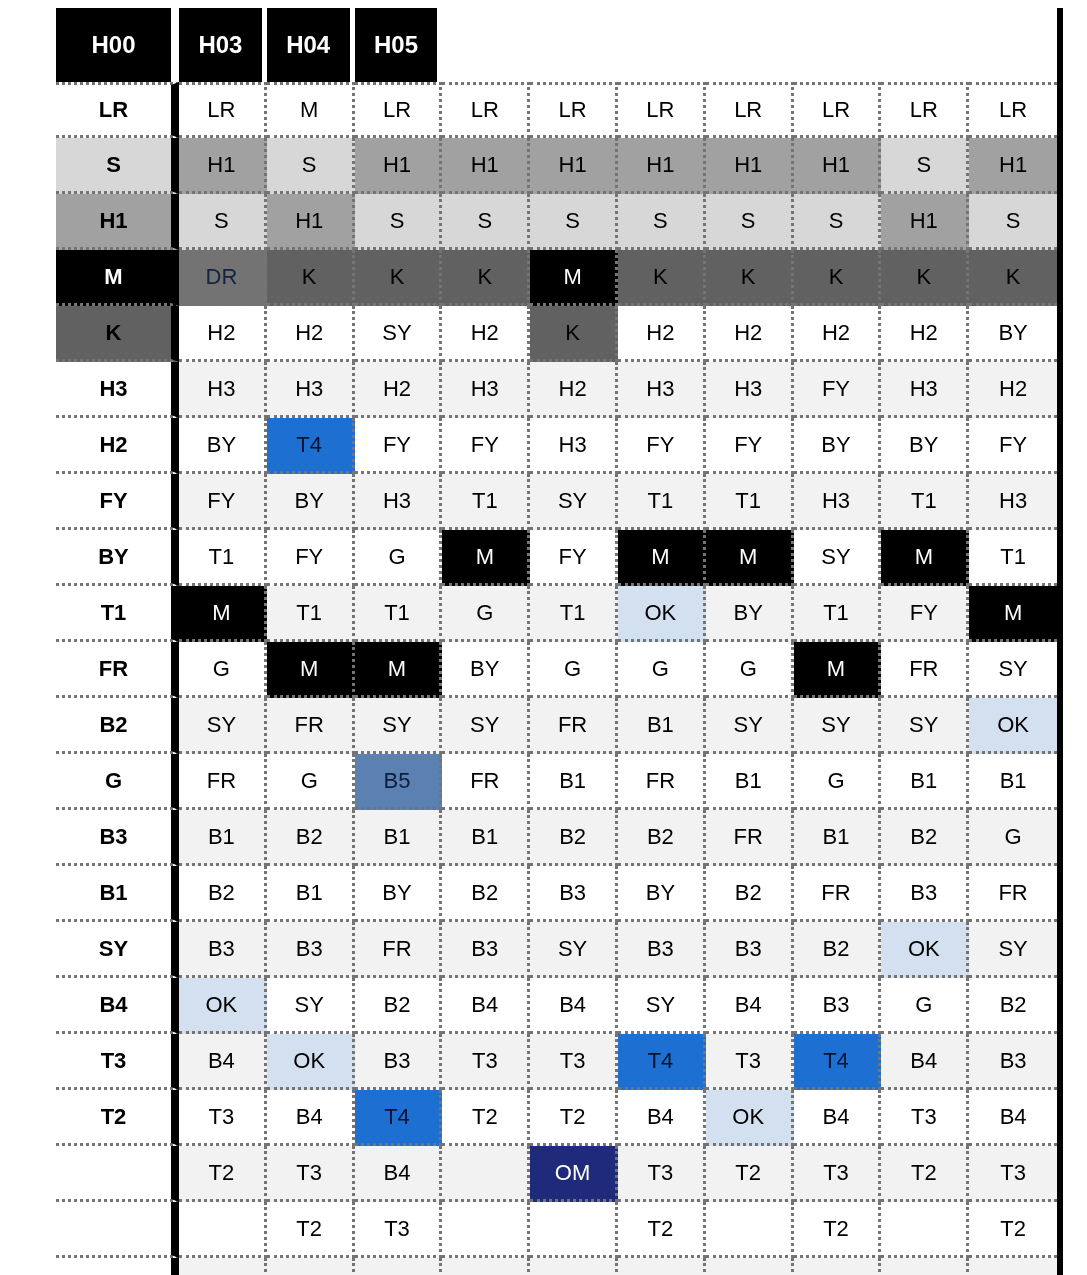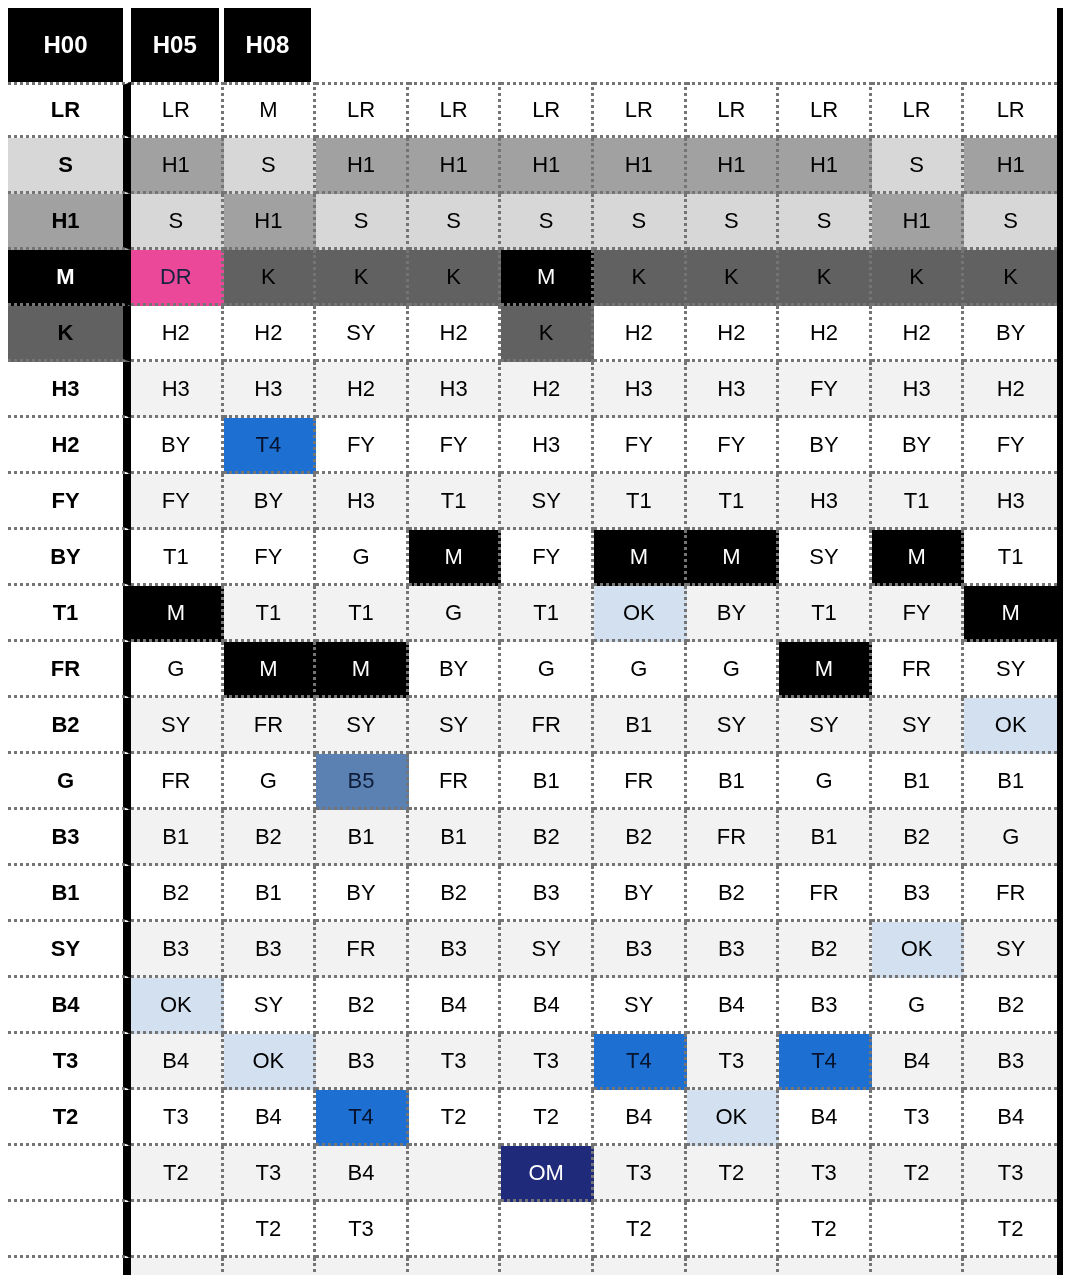--- a/index.html
+++ b/index.html
@@ -12,20 +12,21 @@
     font-family: "Liberation Sans", "DejaVu Sans", sans-serif;
   }
   .wrap {
     margin: 8px 0 0 8px;
     width: 1049px;
     border-right: 6px solid #000000;
   }
   .row {
     display: grid;
     grid-template-columns: 123px repeat(10, 1fr);
+    margin-left: 48px;
   }
   .hcell {
     height: 74px;
     background: #000000;
     color: #ffffff;
     font-weight: bold;
     font-size: 24px;
     display: flex;
     align-items: center;
     justify-content: center;
@@ -56,22 +57,23 @@
   .body-row { background: #ffffff; }
   .body-row.tint .cell:not(.label) { background-color: #f2f2f3; }
   
 </style>
 </head>
 <body>
 
 <div class="wrap">
     <div class="row">
       <div class="hcell c0">H00</div>
+      <div class="hcell">H03</div>
+      <div class="hcell">H04</div>
       <div class="hcell">H05</div>
-      <div class="hcell">H08</div>
     </div>
     <div class="row body-row first">
       <div class="cell label">LR</div>
       <div class="cell">LR</div>
       <div class="cell">M</div>
       <div class="cell">LR</div>
       <div class="cell">LR</div>
       <div class="cell">LR</div>
       <div class="cell">LR</div>
       <div class="cell">LR</div>
@@ -100,21 +102,21 @@
       <div class="cell" style="background-color: rgb(215, 215, 215); color: rgb(0, 0, 0);">S</div>
       <div class="cell" style="background-color: rgb(215, 215, 215); color: rgb(0, 0, 0);">S</div>
       <div class="cell" style="background-color: rgb(215, 215, 215); color: rgb(0, 0, 0);">S</div>
       <div class="cell" style="background-color: rgb(215, 215, 215); color: rgb(0, 0, 0);">S</div>
       <div class="cell" style="background-color: rgb(215, 215, 215); color: rgb(0, 0, 0);">S</div>
       <div class="cell" style="background-color: rgb(161, 161, 161); color: rgb(0, 0, 0);">H1</div>
       <div class="cell clast" style="background-color: rgb(215, 215, 215); color: rgb(0, 0, 0);">S</div>
     </div>
     <div class="row body-row">
       <div class="cell label" style="background: rgb(0, 0, 0); color: rgb(255, 255, 255);">M</div>
-      <div class="cell" style="background-color: #ec4899; color: rgb(20, 35, 63);">DR</div>
+      <div class="cell" style="background-color: #737373; color: rgb(20, 35, 63);">DR</div>
       <div class="cell" style="background-color: rgb(97, 97, 97); color: rgb(0, 0, 0);">K</div>
       <div class="cell" style="background-color: rgb(97, 97, 97); color: rgb(0, 0, 0);">K</div>
       <div class="cell" style="background-color: rgb(97, 97, 97); color: rgb(0, 0, 0);">K</div>
       <div class="cell" style="background-color: rgb(0, 0, 0); color: rgb(255, 255, 255);">M</div>
       <div class="cell" style="background-color: rgb(97, 97, 97); color: rgb(0, 0, 0);">K</div>
       <div class="cell" style="background-color: rgb(97, 97, 97); color: rgb(0, 0, 0);">K</div>
       <div class="cell" style="background-color: rgb(97, 97, 97); color: rgb(0, 0, 0);">K</div>
       <div class="cell" style="background-color: rgb(97, 97, 97); color: rgb(0, 0, 0);">K</div>
       <div class="cell clast" style="background-color: rgb(97, 97, 97); color: rgb(0, 0, 0);">K</div>
     </div>

